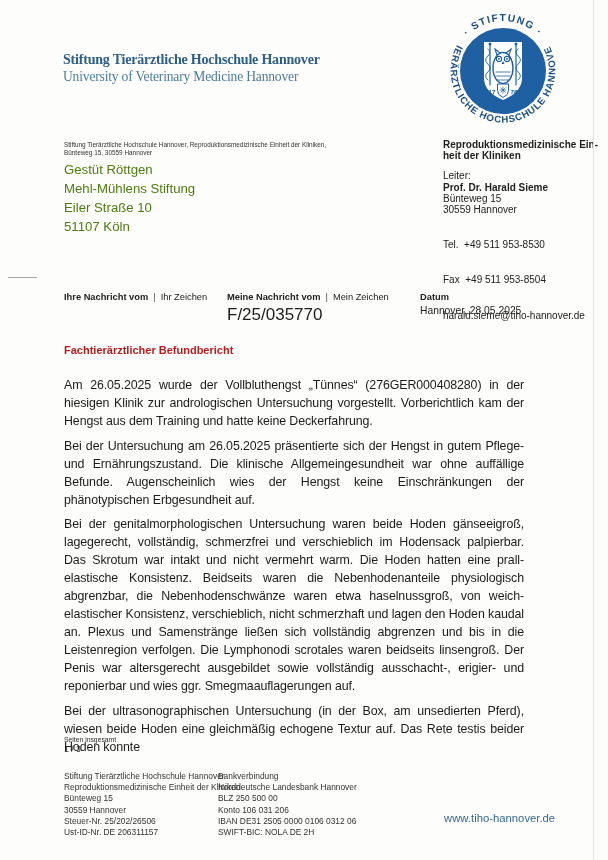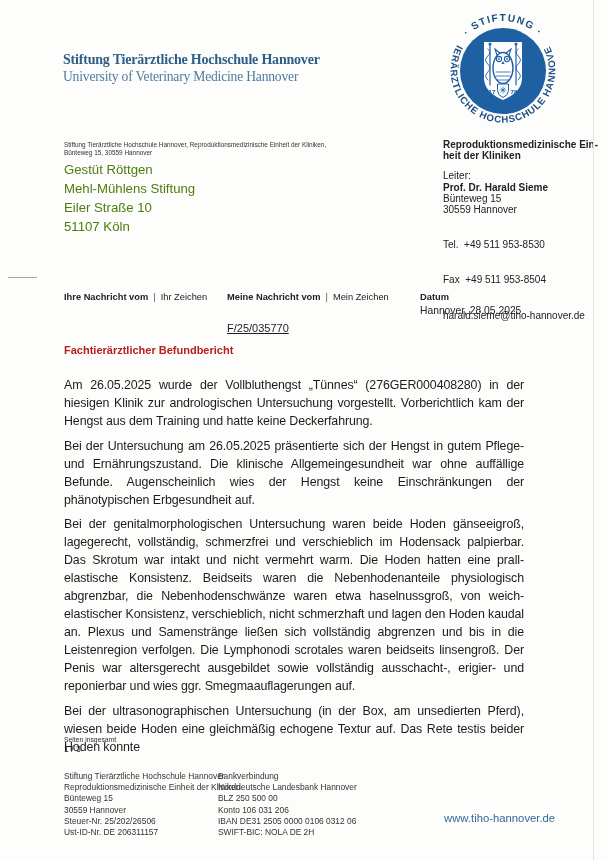--- a/index.html
+++ b/index.html
@@ -30,21 +30,21 @@
   .foldmark{position:absolute;left:8px;top:277px;width:29px;height:1px;background:#a6a6a6;}
 
   
   .refrow{position:absolute;top:292px;left:0;width:608px;font-size:9.3px;color:#222;}
   .ref-col{position:absolute;top:0;}
   .ref-left{left:64px;}
   .ref-mid{left:227px;}
   .ref-right{left:420px;}
   .ref-bold{font-weight:bold;}
   .ref-sep{color:#555;margin:0 5px;}
-  .file-number{font-size:11px;margin-top:20px;color:#1d1d1d;text-decoration:underline;}
+  .file-number{font-size:17px;margin-top:3px;color:#1d1d1d;}
   .date-val{font-size:10.3px;margin-top:3px;}
 
   
   .report{position:absolute;left:64px;top:341px;width:460px;}
   .report-title{font-size:11px;font-weight:bold;line-height:18px;
                 margin:0 0 17px 0;color:#b91c1c;}
   .para{margin:0 0 6.5px 0;font-size:12.4px;line-height:18px;text-align:justify;
         letter-spacing:-0.1px;color:#1c1c1c;}
   .para:last-child{margin-bottom:0;}
 

